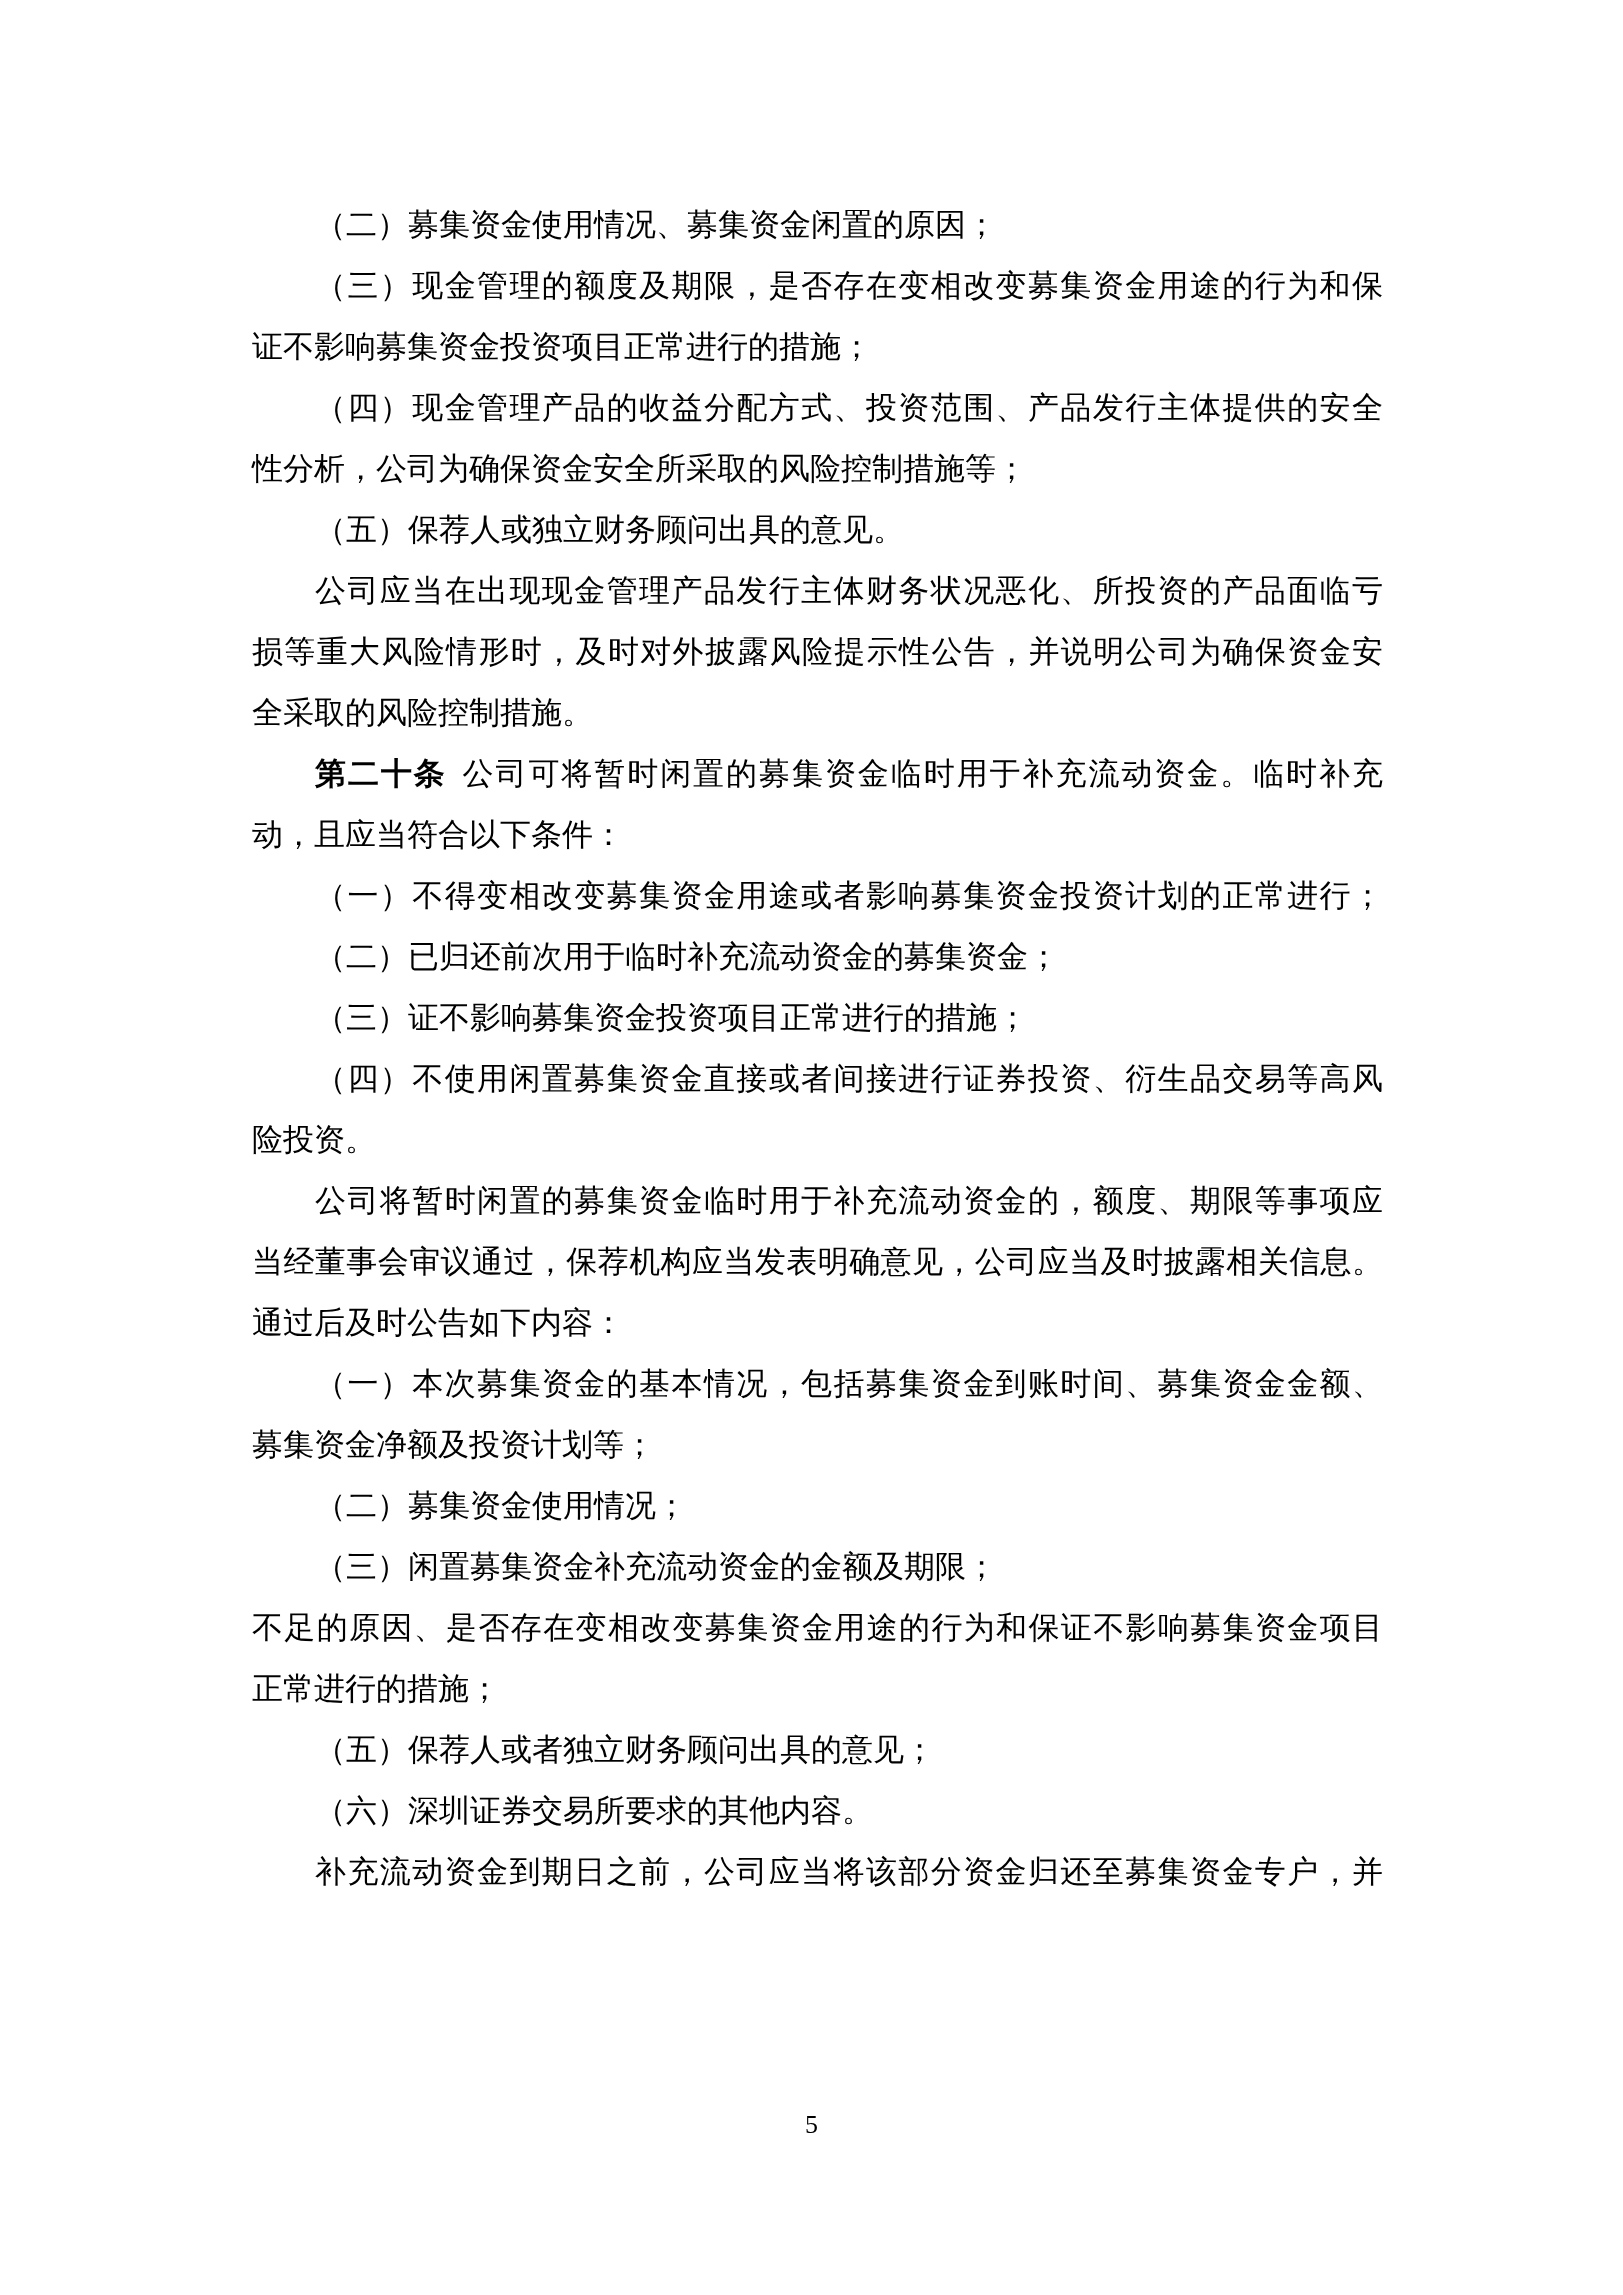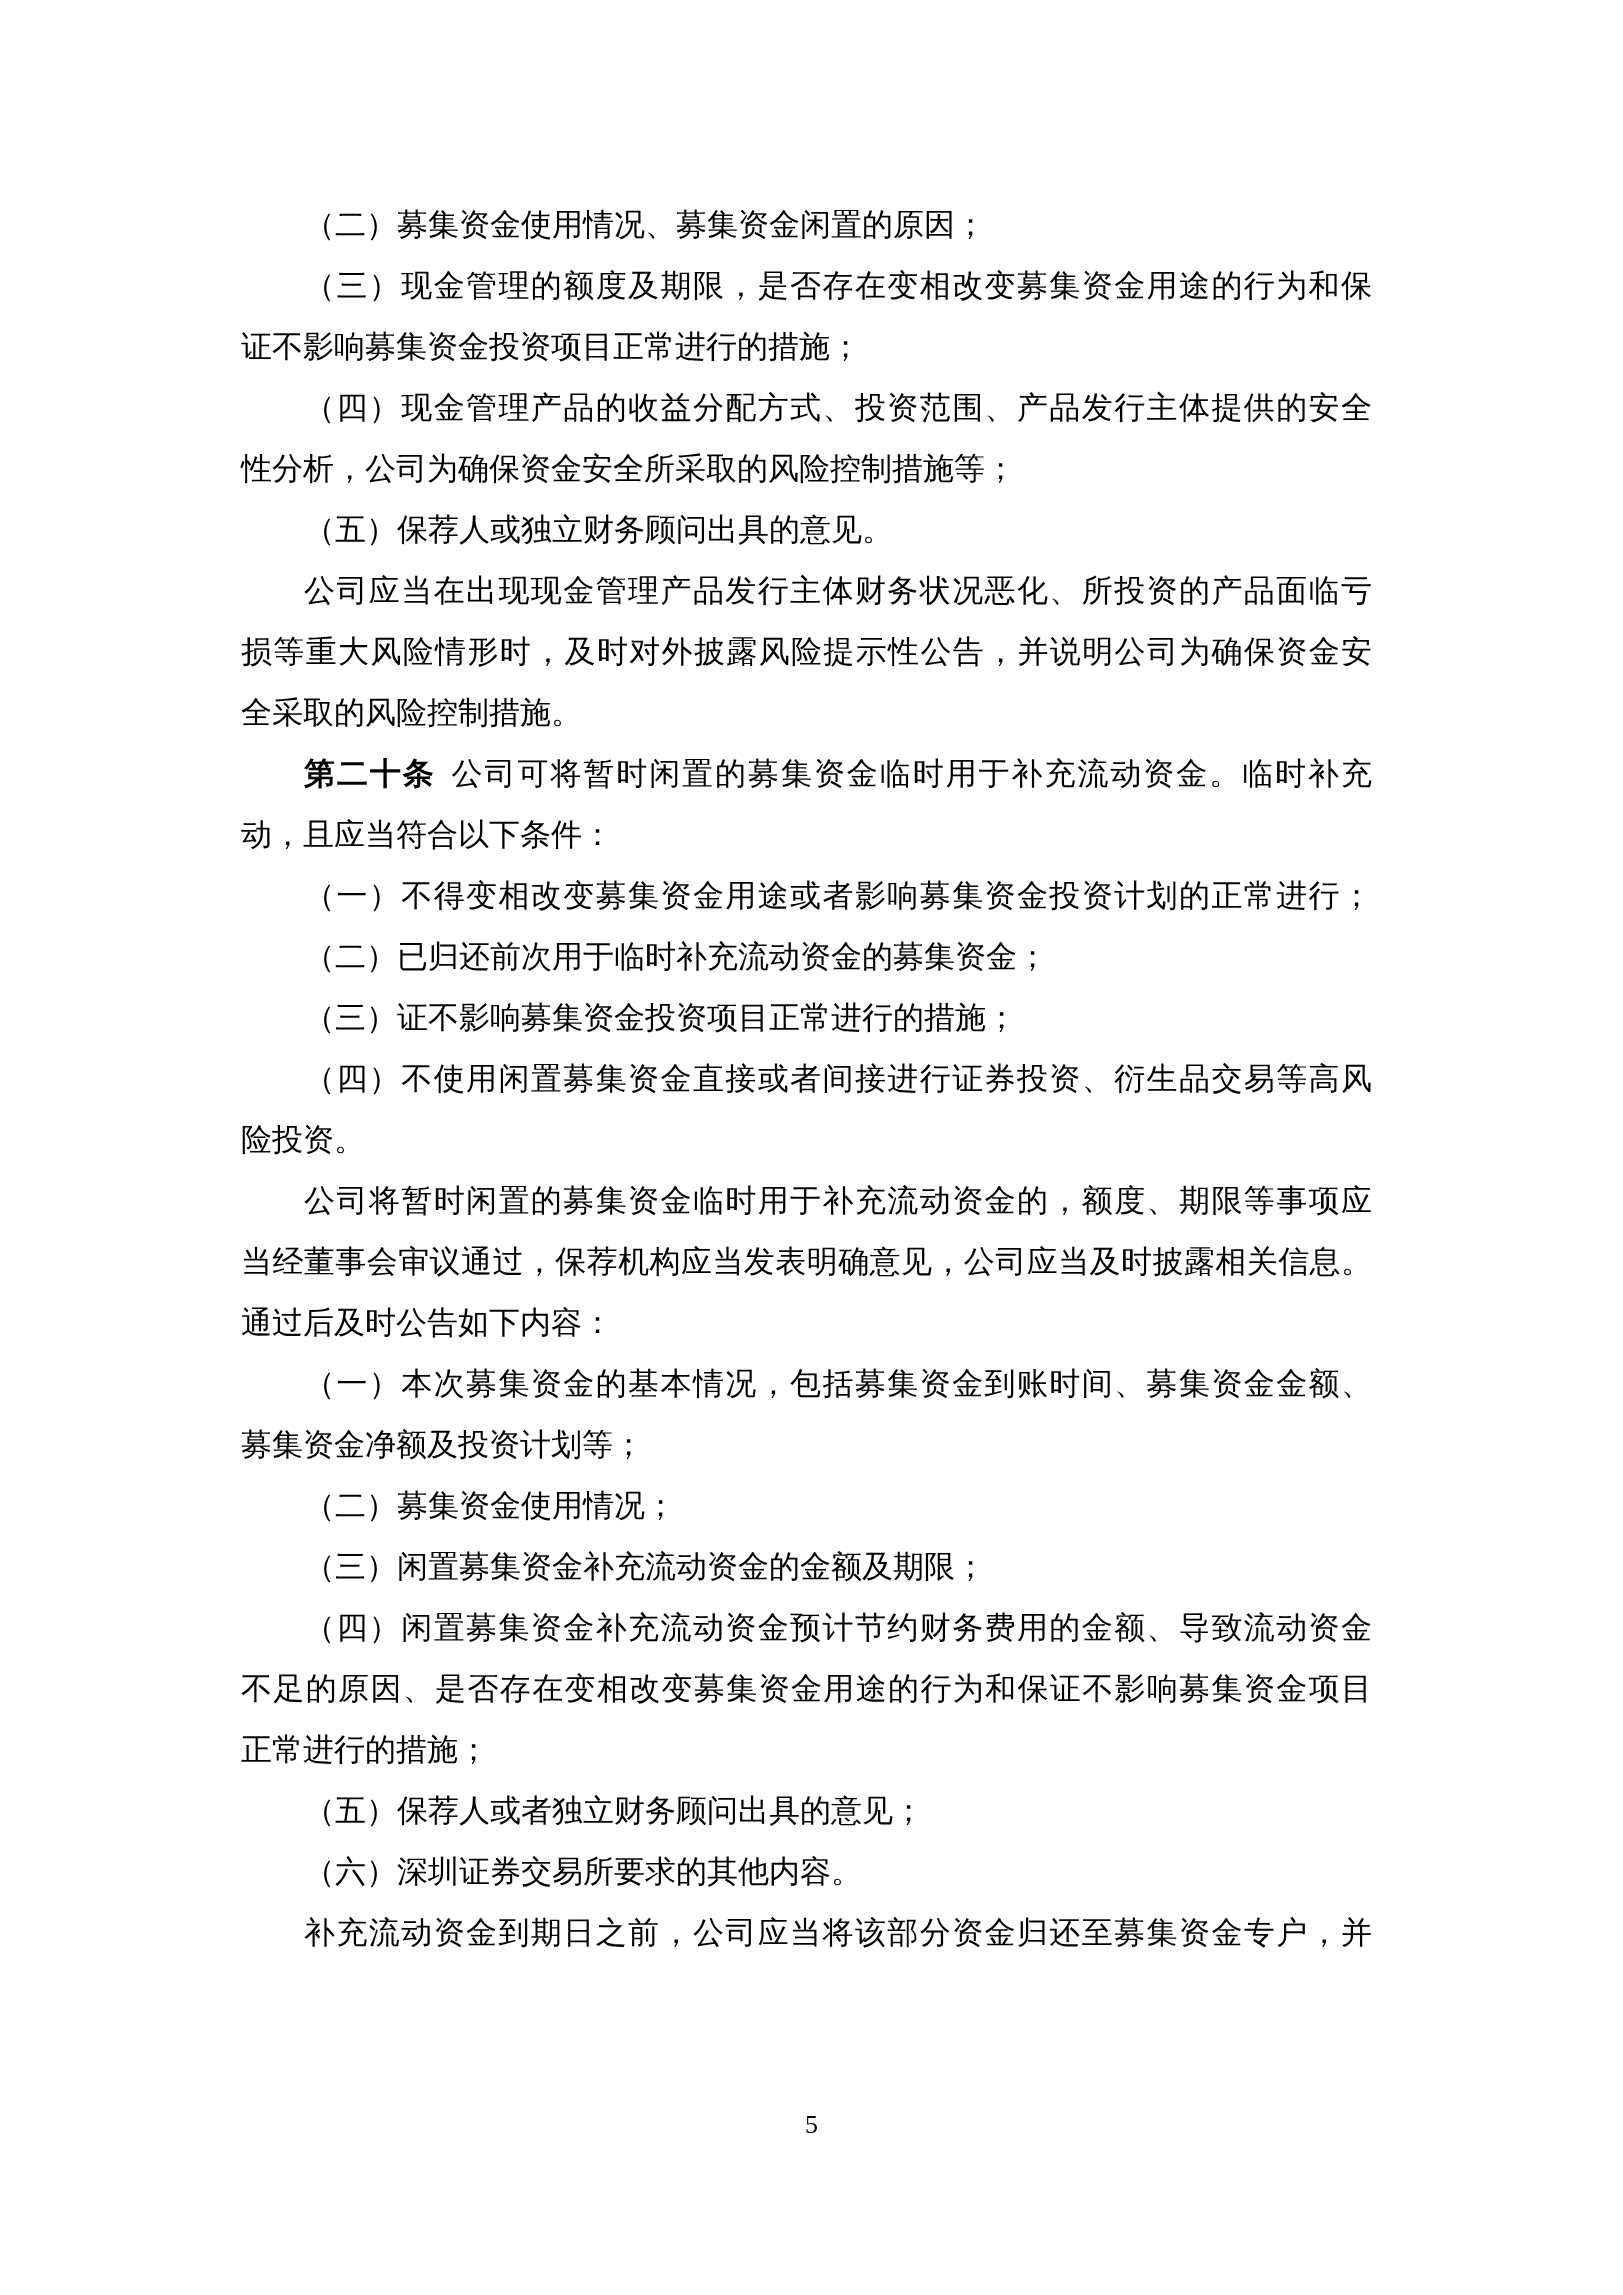--- a/index.html
+++ b/index.html
@@ -1,21 +1,21 @@
 <!DOCTYPE html>
 <html style="font-size:10.5px"><head>
 <meta charset="utf-8">
 <style>
   html, body { margin: 0; padding: 0; background: #ffffff; }
   body { width: 1623px; height: 2295px; position: relative; overflow: hidden; }
   .page {
     position: absolute; left: 0; top: 0; width: 1623px; height: 2295px; background: #fff;
   }
   .content {
-    position: absolute; left: 241px; top: 194px; width: 1131px;
+    position: absolute; left: 252px; top: 194px; width: 1131px;
     font-family: "DejaVu Serif", "Liberation Serif", serif;
     font-size: 31px; line-height: 61px; color: #000;
   }
   .line { white-space: nowrap; height: 61px; text-align: justify; text-align-last: justify; }
   .line.last { text-align-last: left; }
   .indent { padding-left: 63px; }
   .article {
     font-family: "DejaVu Sans", "Liberation Sans", sans-serif; font-weight: bold;
     margin-right: 15.7px;
     margin-top: 46px;
@@ -46,21 +46,20 @@
       <div class="line indent last"><span>（三）证不影响募集资金投资项目正常进行的措施；</span></div>
       <div class="line indent"><span>（四）不使用闲置募集资金直接或者间接进行证券投资、衍生品交易等高风</span></div>
       <div class="line last"><span>险投资。</span></div>
       <div class="line indent"><span>公司将暂时闲置的募集资金临时用于补充流动资金的，额度、期限等事项应</span></div>
       <div class="line"><span>当经董事会审议通过，保荐机构应当发表明确意见，公司应当及时披露相关信息。</span></div>
       <div class="line last"><span>通过后及时公告如下内容：</span></div>
       <div class="line indent"><span>（一）本次募集资金的基本情况，包括募集资金到账时间、募集资金金额、</span></div>
       <div class="line last"><span>募集资金净额及投资计划等；</span></div>
       <div class="line indent last"><span>（二）募集资金使用情况；</span></div>
       <div class="line indent last"><span>（三）闲置募集资金补充流动资金的金额及期限；</span></div>
-      <div class="line indent"><span>（四）闲置募集资金补充流动资金预计节约财务费用的金额、导致流动资金</span></div>
       <div class="line"><span>不足的原因、是否存在变相改变募集资金用途的行为和保证不影响募集资金项目</span></div>
       <div class="line last"><span>正常进行的措施；</span></div>
       <div class="line indent last"><span>（五）保荐人或者独立财务顾问出具的意见；</span></div>
       <div class="line indent last"><span>（六）深圳证券交易所要求的其他内容。</span></div>
       <div class="line indent"><span>补充流动资金到期日之前，公司应当将该部分资金归还至募集资金专户，并</span></div>
     </div>
   <div class="page-number">5</div>
 </div>
 
 

